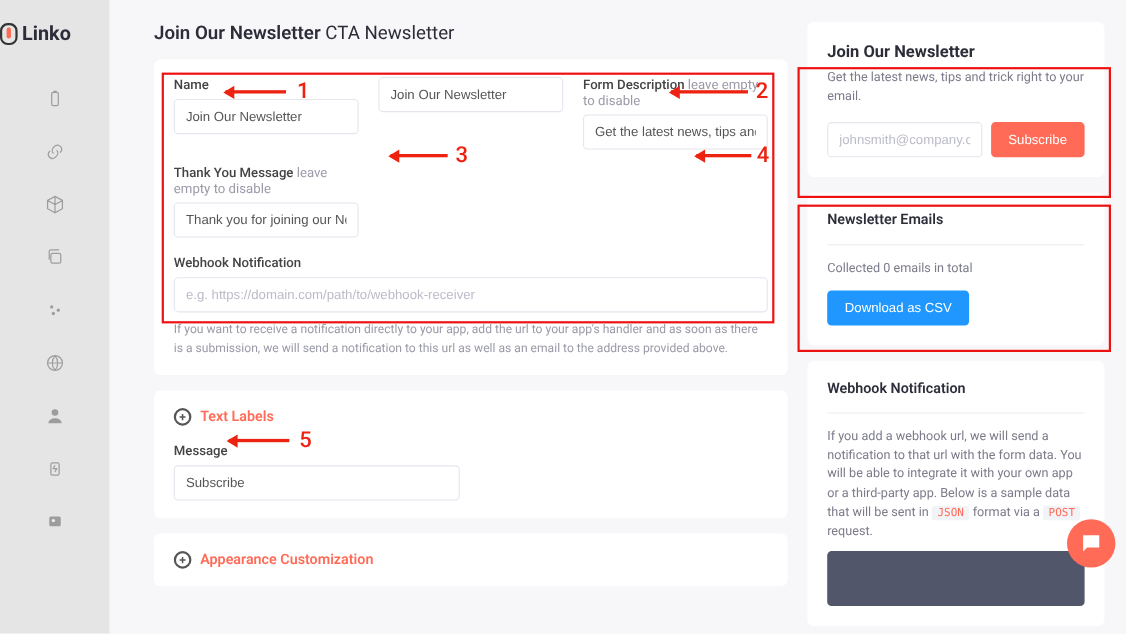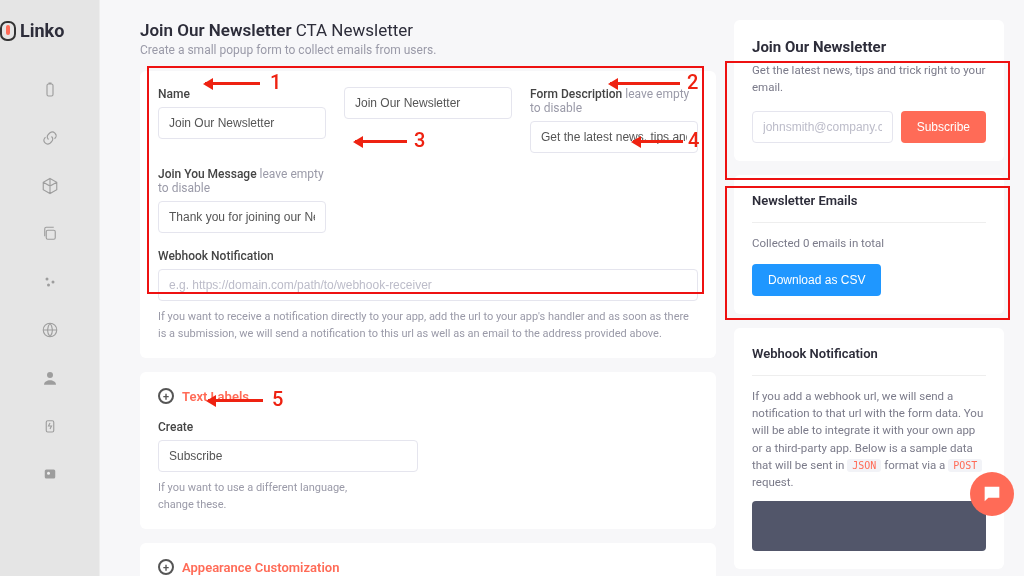--- a/index.html
+++ b/index.html
@@ -242,62 +242,60 @@
       </svg>
   </div>
 </div>
 
 <div class="main">
   <div class="left-col">
     <div class="page-title">
       <span>Join Our Newsletter</span>
       <span class="suffix">CTA Newsletter</span>
     </div>
-    <div class="subtitle">Create a small popup form to collect emails from users.</div>
 
     <div class="card">
       <div class="form-grid">
         <div class="field">
           <span class="field-label">Name</span>
           <input class="input" value="Join Our Newsletter" style="">
         </div>
         <div class="field">
           <input class="input" value="Join Our Newsletter" style="">
         </div>
         <div class="field">
           <span class="field-label">
             <span>Form Description</span>
             <span class="hint">leave empty to disable</span>
           </span>
           <input class="input" value="Get the latest news, tips and trick right to your email." style="">
         </div>
         <div class="field">
           <span class="field-label">
-            <span>Join You Message</span>
+            <span>Thank You Message</span>
             <span class="hint">leave empty to disable</span>
           </span>
           <input class="input" value="Thank you for joining our Newsletter! 👏" style="">
         </div>
       </div>
       <div style="margin-top:16px" class="field">
         <span class="field-label">Webhook Notification</span>
         <input class="input" placeholder="e.g. https://domain.com/path/to/webhook-receiver" style="">
         <div class="help-text">If you want to receive a notification directly to your app, add the url to your app's handler and as soon as there is a submission, we will send a notification to this url as well as an email to the address provided above.</div>
       </div>
     </div>
 
     <div class="card">
       <div class="section-head">
         <span class="circle-plus">+</span>
         <span>Text Labels</span>
       </div>
       <div style="margin-top:16px" class="field">
-        <span class="field-label">Create</span>
+        <span class="field-label">Message</span>
         <input class="input" style="max-width: 260px;" value="Subscribe">
-        <div class="help-text" style="max-width:200px">If you want to use a different language, change these.</div>
       </div>
     </div>
 
     <div class="card">
       <div class="section-head">
         <span class="circle-plus">+</span>
         <span>Appearance Customization</span>
       </div>
     </div>
   </div>

